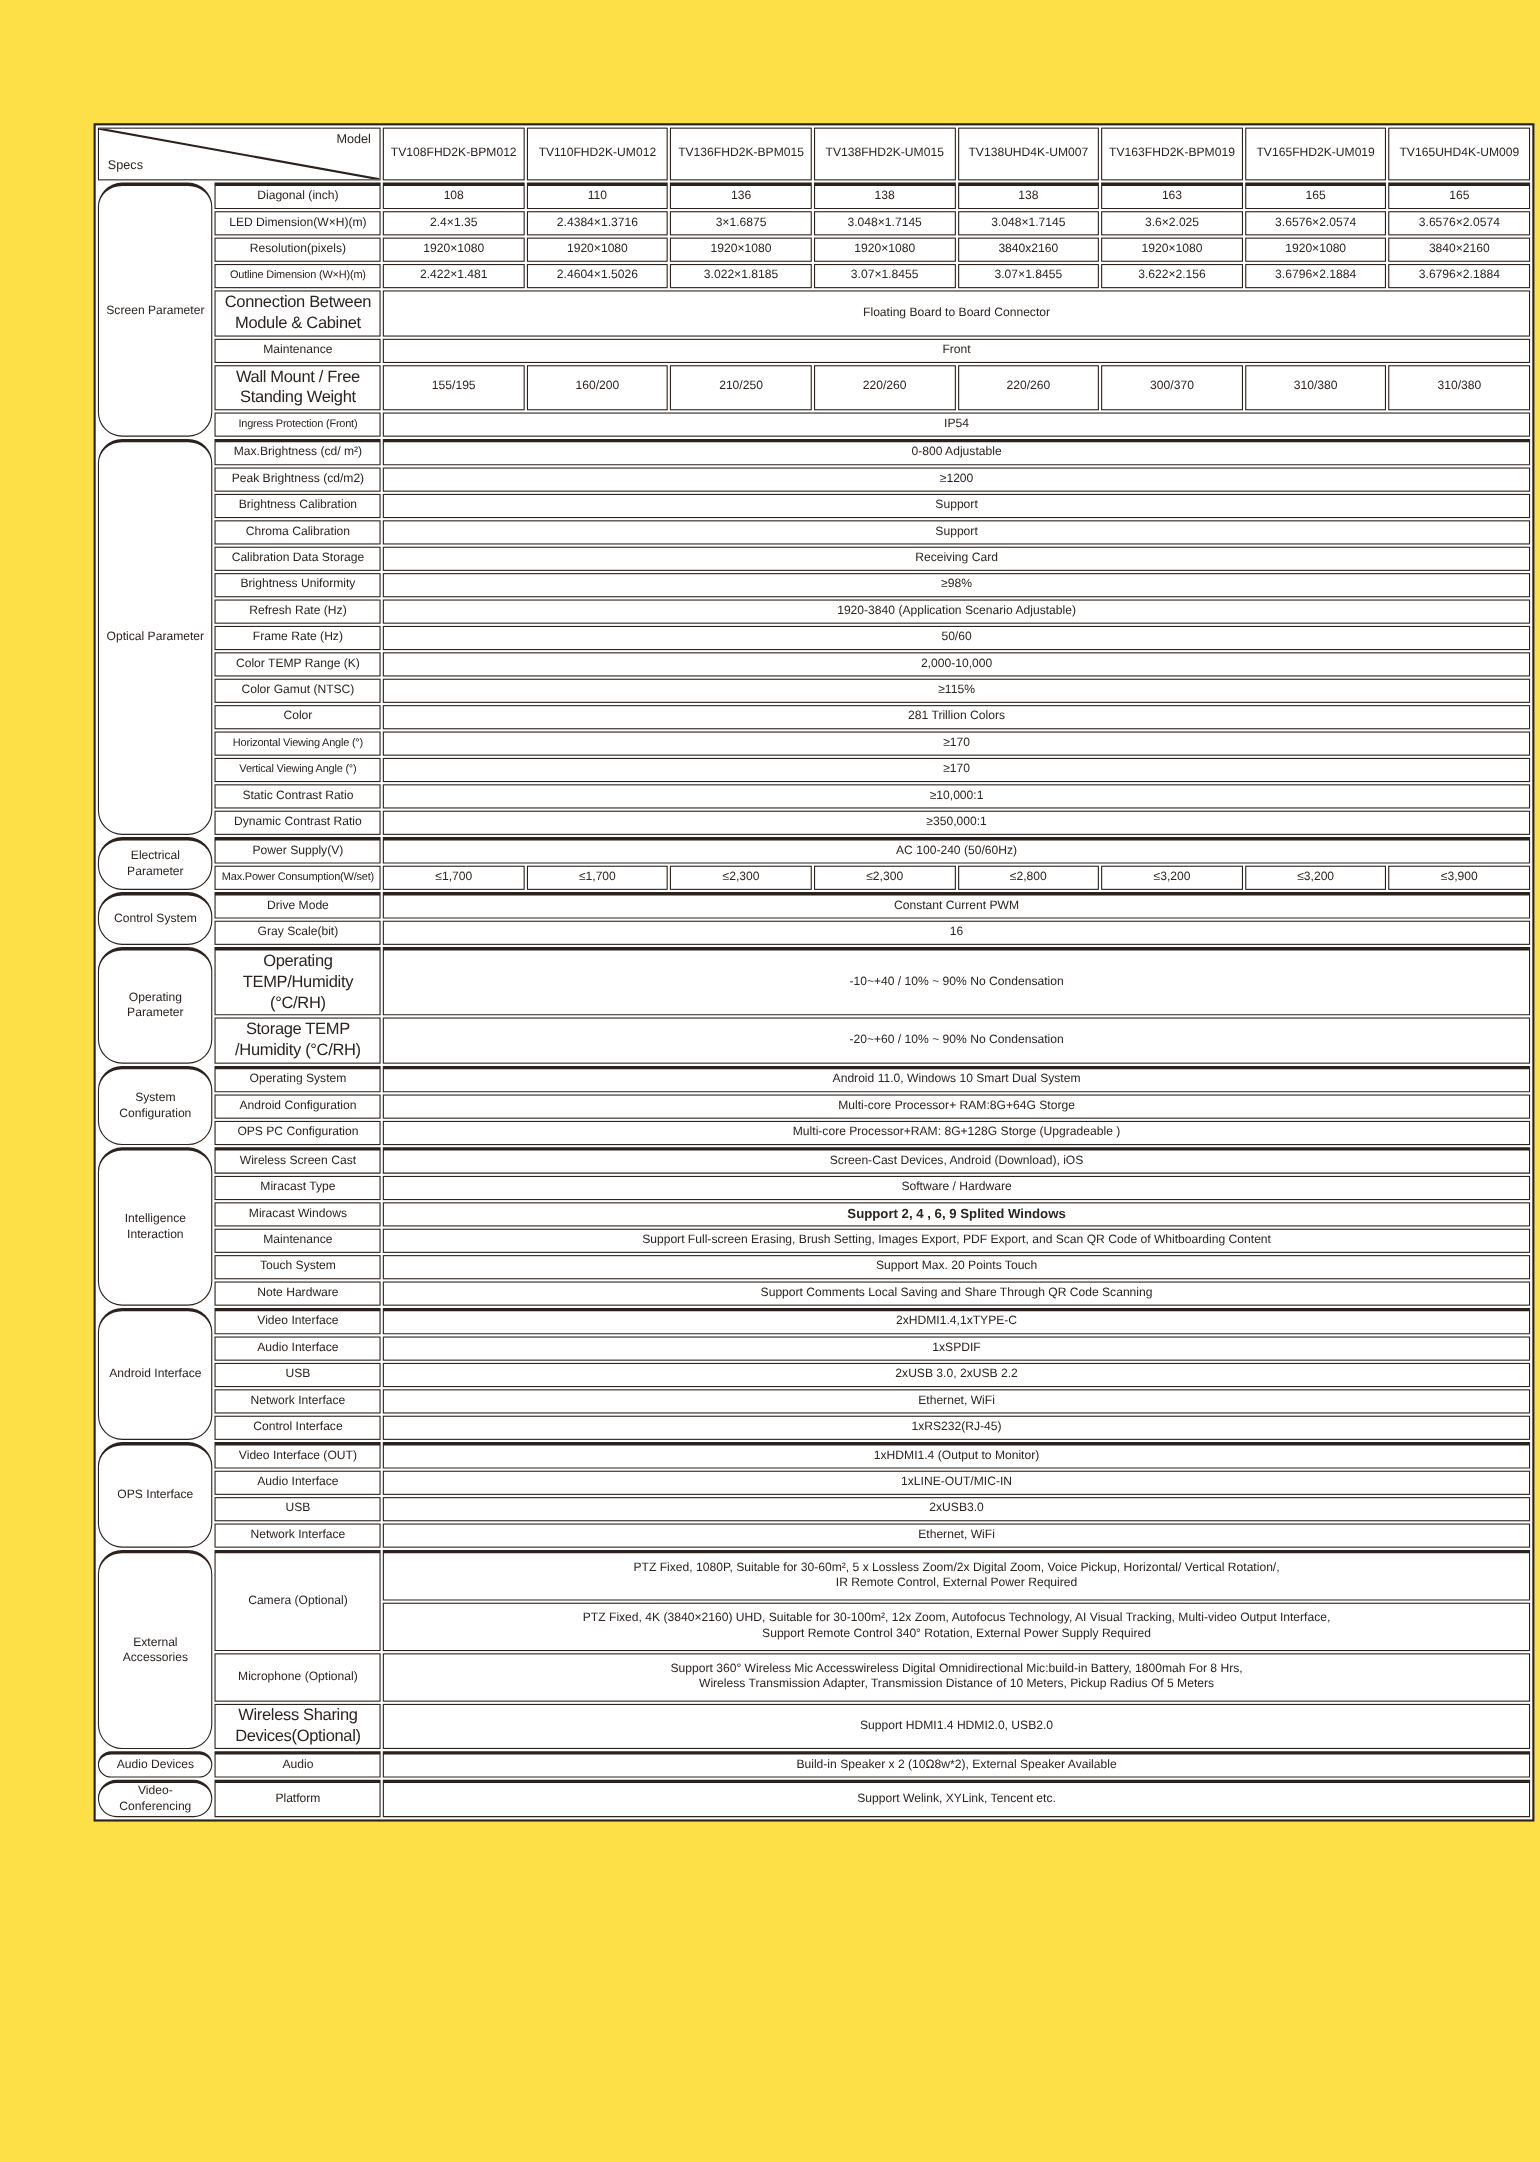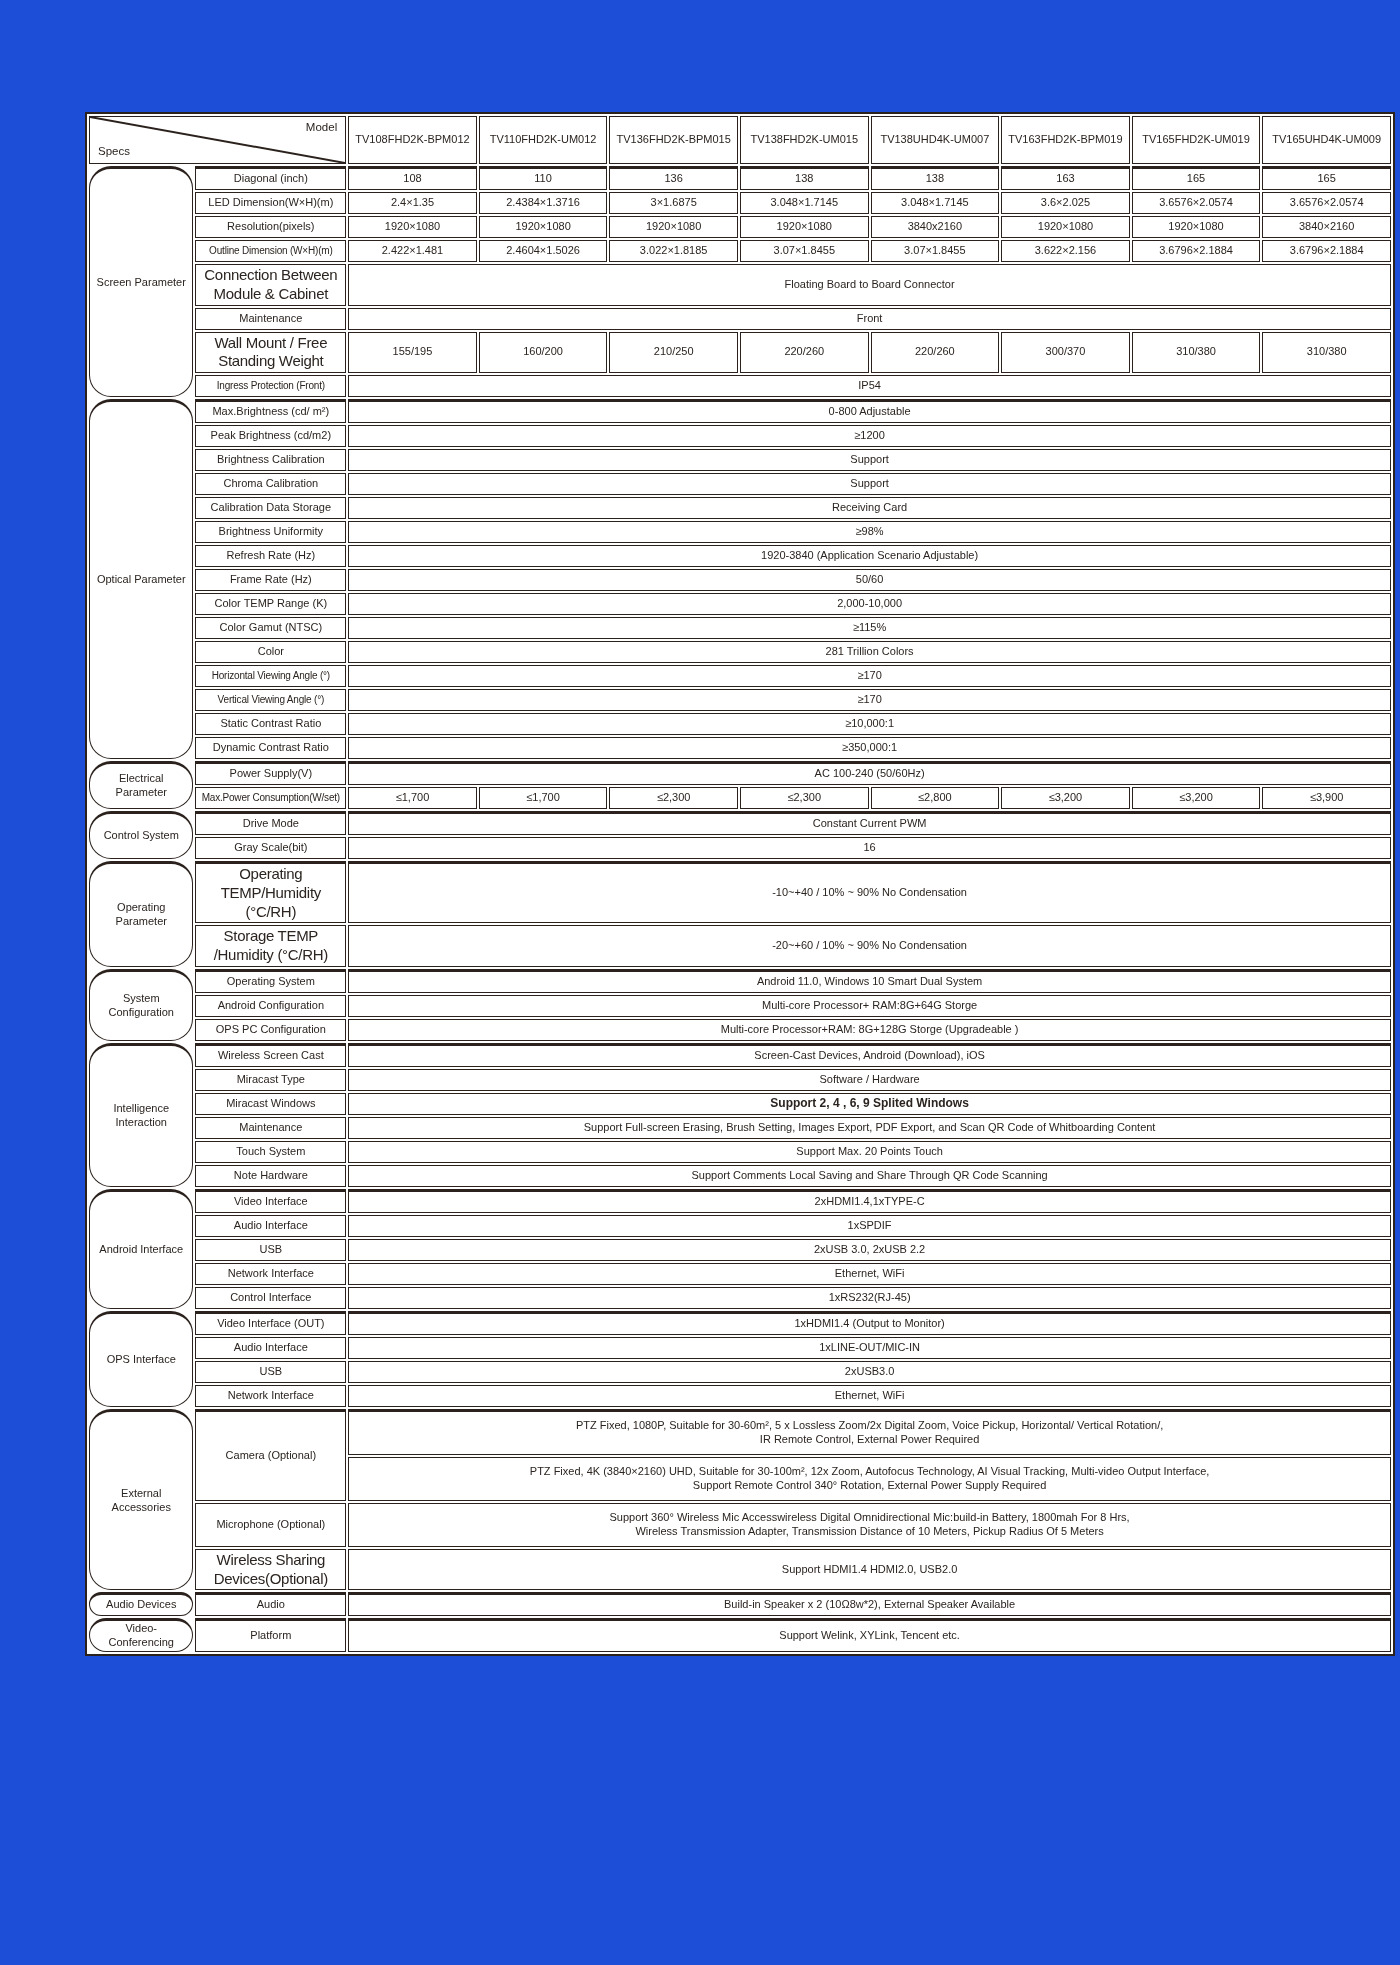--- a/index.html
+++ b/index.html
@@ -6,21 +6,21 @@
     margin: 0;
     padding: 0;
     background: #ffffff;
     font-family: "Liberation Sans", "DejaVu Sans", sans-serif;
     color: #2b2420;
   }
   .sheet {
     position: relative;
     width: 1400px;
     height: 1965px;
-    background: #1d4ed8;
+    background: #fde047;
     overflow: hidden;
   }
   table.specs {
     position: absolute;
     left: 85px;
     top: 112px;
     width: 1310px;
     border-collapse: separate;
     border-spacing: 2px;
     table-layout: fixed;

